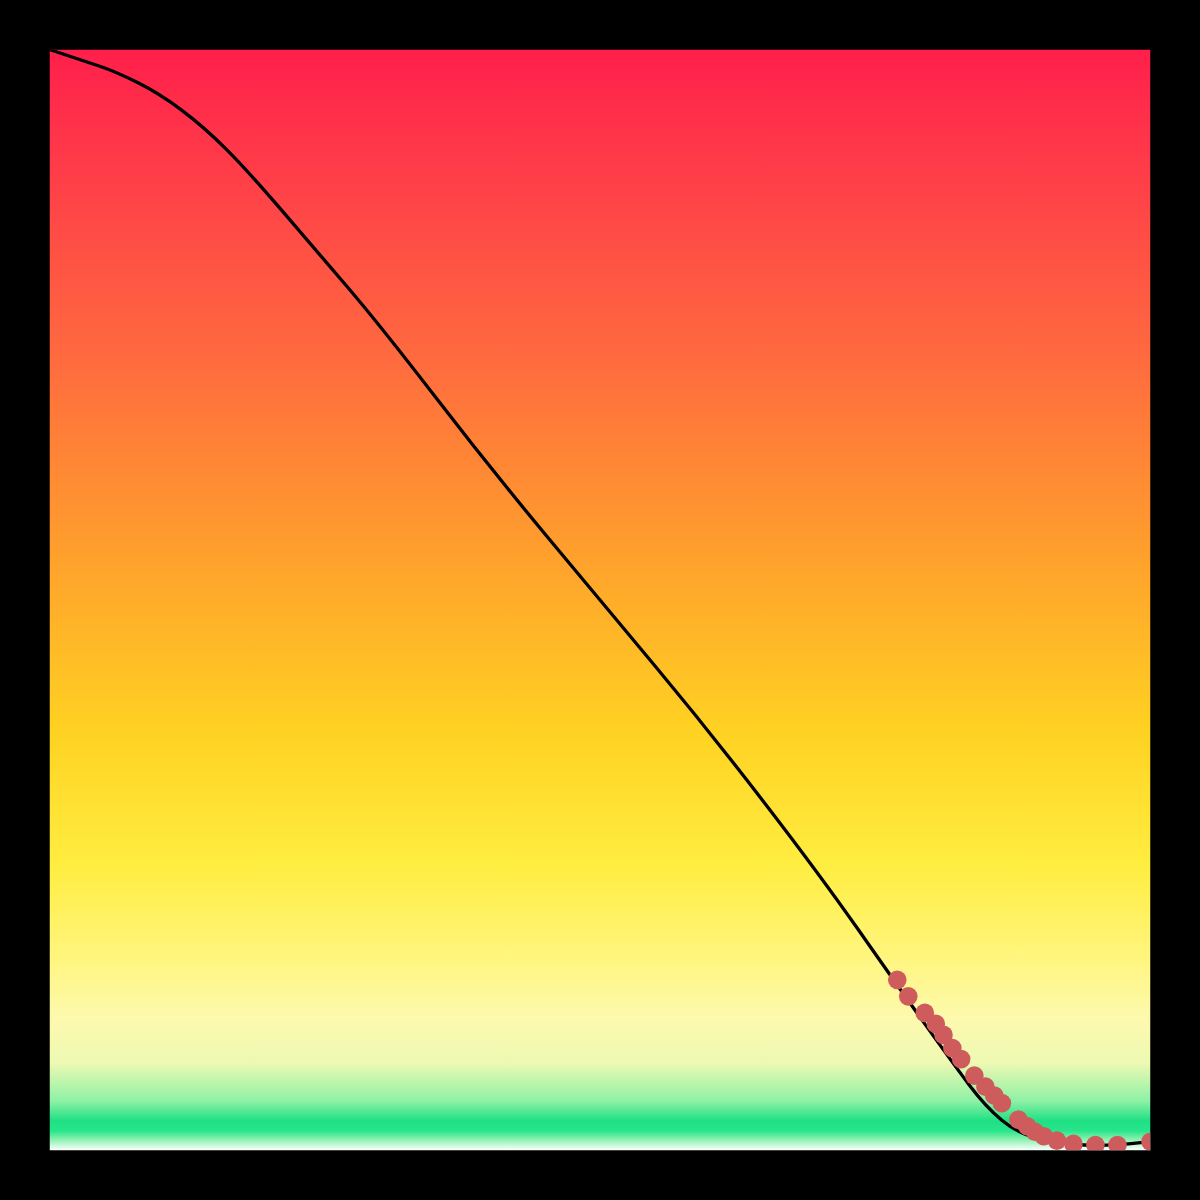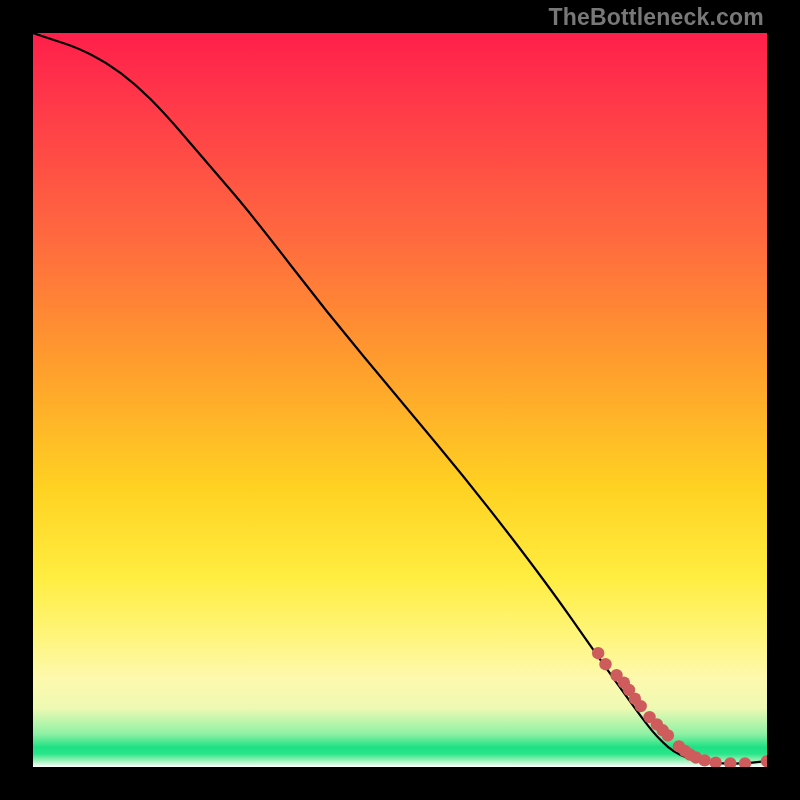--- a/index.html
+++ b/index.html
@@ -60,21 +60,20 @@
     inset: 0;
     width: 100%;
     height: 100%;
   }
 </style>
 </head>
 <body>
 
 <div class="frame">
 
-  <div class="watermark">TheBottleneck.com</div>
 
   <div class="plot">
     <div class="gradient-bg"></div>
 
     <svg class="curve" viewBox="0 0 734 734" preserveAspectRatio="none">
       <path id="curve-path" fill="none" stroke="#000000" stroke-width="2.2" stroke-linecap="round" stroke-linejoin="round" d="M 0 0 Q 0 0 11.01 3.670000000000016 Q 22.02 7.340000000000032 33.03 11.010000000000048 Q 44.04 14.680000000000064 58.72 22.02000000000004 Q 73.4 29.360000000000014 88.08000000000001 40.370000000000005 Q 102.76 51.379999999999995 117.44 66.06 Q 132.12 80.74000000000001 154.14 106.43 Q 176.16 132.12 198.18 157.81 Q 220.2 183.5 256.9 231.21 Q 293.6 278.92 330.3 322.96000000000004 Q 367 367 403.7 411.03999999999996 Q 440.4 455.08 477.09999999999997 502.78999999999996 Q 513.8 550.5 539.49 587.2 Q 565.1800000000001 623.9 583.53 649.5899999999999 Q 601.88 675.28 612.89 689.96 Q 623.9 704.64 634.91 713.815 Q 645.92 722.99 660.5999999999999 726.293 Q 675.28 729.596 689.96 730.3299999999999 Q 704.64 731.064 719.3199999999999 729.596 T 734 728.128"></path>
       <g id="dots-group">
           <circle cx="565.1800000000001" cy="620.23" r="6.2" fill="#cf5c5c"></circle>
           <circle cx="572.52" cy="631.24" r="6.2" fill="#cf5c5c"></circle>
           <circle cx="583.53" cy="642.25" r="6.2" fill="#cf5c5c"></circle>

